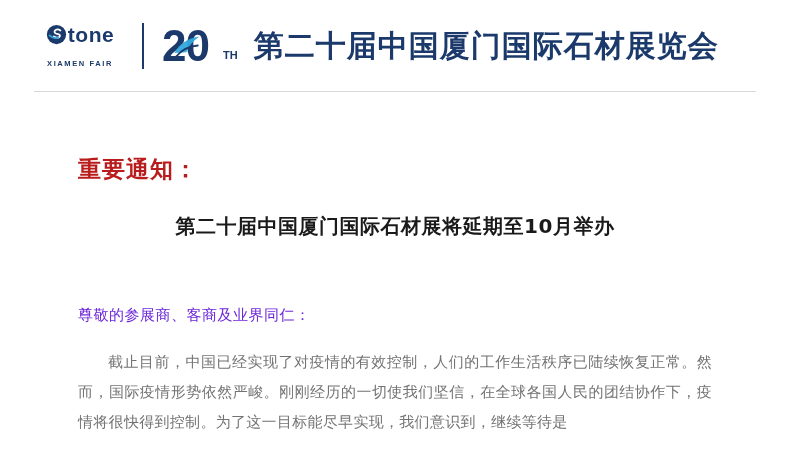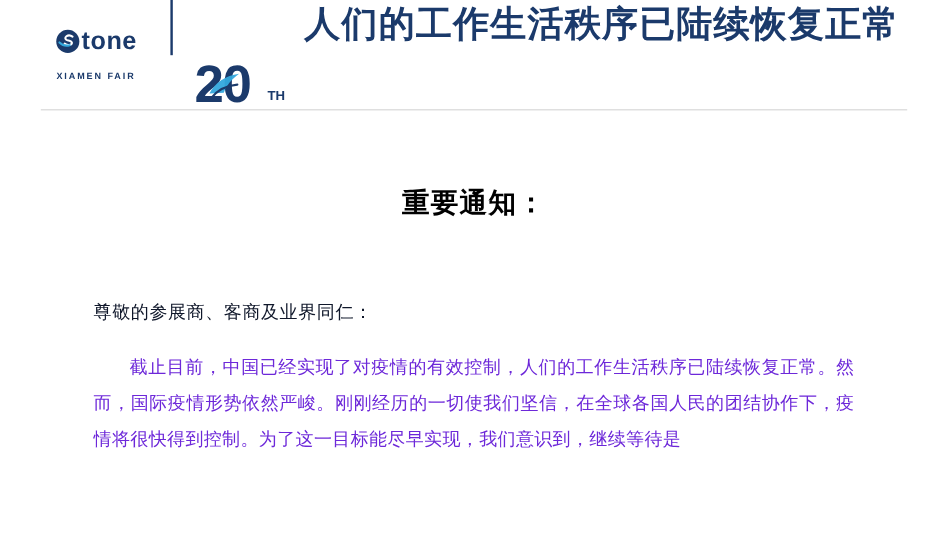--- a/index.html
+++ b/index.html
@@ -20,20 +20,21 @@
     background: #ffffff;
     box-sizing: border-box;
   }
 
   
   .header {
     position: relative;
     height: 92px;
     background: #ffffff;
     display: flex;
+    align-items: center;
     padding-left: 34px;
     box-sizing: border-box;
   }
   .header-rule {
     position: absolute;
     left: 34px;
     right: 34px;
     bottom: 0;
     height: 1px;
     background: #d8d8d8;
@@ -128,49 +129,49 @@
     letter-spacing: 1px;
     white-space: nowrap;
   }
 
   
   .body {
     padding: 40px 78px 0 78px;
     box-sizing: border-box;
   }
   .notice-title {
-    text-align: center;
+    text-align: left;
     font-family: Liberation Sans, sans-serif;
     font-weight: bold;
     font-size: 23px;
-    color: #000000;
+    color: #b91c1c;
     letter-spacing: 1px;
     margin: 22px 0 0 0;
   }
   .notice-subtitle {
     text-align: center;
     font-family: "DejaVu Sans", sans-serif;
     font-weight: bold;
     font-size: 20px;
     color: #1a1a1a;
     letter-spacing: 0.5px;
     margin: 28px 0 0 0;
   }
   .salutation {
     margin-top: 66px;
     font-family: "DejaVu Serif", serif;
     font-size: 15px;
-    color: #0f172a;
+    color: #6d28d9;
     letter-spacing: 0.5px;
   }
   .para {
     margin-top: 22px;
     font-family: Liberation Sans, sans-serif;
     font-size: 15px;
-    color: #6d28d9;
+    color: #737373;
     line-height: 2.0;
     text-align: justify;
     text-indent: 2em;
     letter-spacing: 0.3px;
   }
 </style>
 </head>
 <body>
 
 <div class="page">
@@ -197,24 +198,25 @@
       <div class="anniv-num anniv-zero-wrap">
         <span>20</span>
         <svg class="anniv-swoosh" viewBox="0 0 40 36" aria-hidden="true">
           <path d="M2 26c6-12 18-20 33-22-9 7-14 13-17 21" fill="#33a8dd" opacity="0.95"></path>
           <path d="M4 31c7-9 17-14 29-15" fill="none" stroke="#1b3a6b" stroke-width="2.5" stroke-linecap="round"></path>
         </svg>
       </div>
       <div class="anniv-th">TH</div>
     </div>
 
-    <div class="header-title">人们的工作生活秩序已陆续恢复正常</div>
+    <div class="header-title">第二十届中国厦门国际石材展览会</div>
 
     <div class="header-rule"></div>
   </div>
 
   <div class="body">
     <div class="notice-title">重要通知：</div>
+    <div class="notice-subtitle">第二十届中国厦门国际石材展将延期至10月举办</div>
     <div class="salutation">尊敬的参展商、客商及业界同仁：</div>
     <div class="para">截止目前，中国已经实现了对疫情的有效控制，人们的工作生活秩序已陆续恢复正常。然而，国际疫情形势依然严峻。刚刚经历的一切使我们坚信，在全球各国人民的团结协作下，疫情将很快得到控制。为了这一目标能尽早实现，我们意识到，继续等待是</div>
   </div>
 
 </div>
 
 </body></html>

